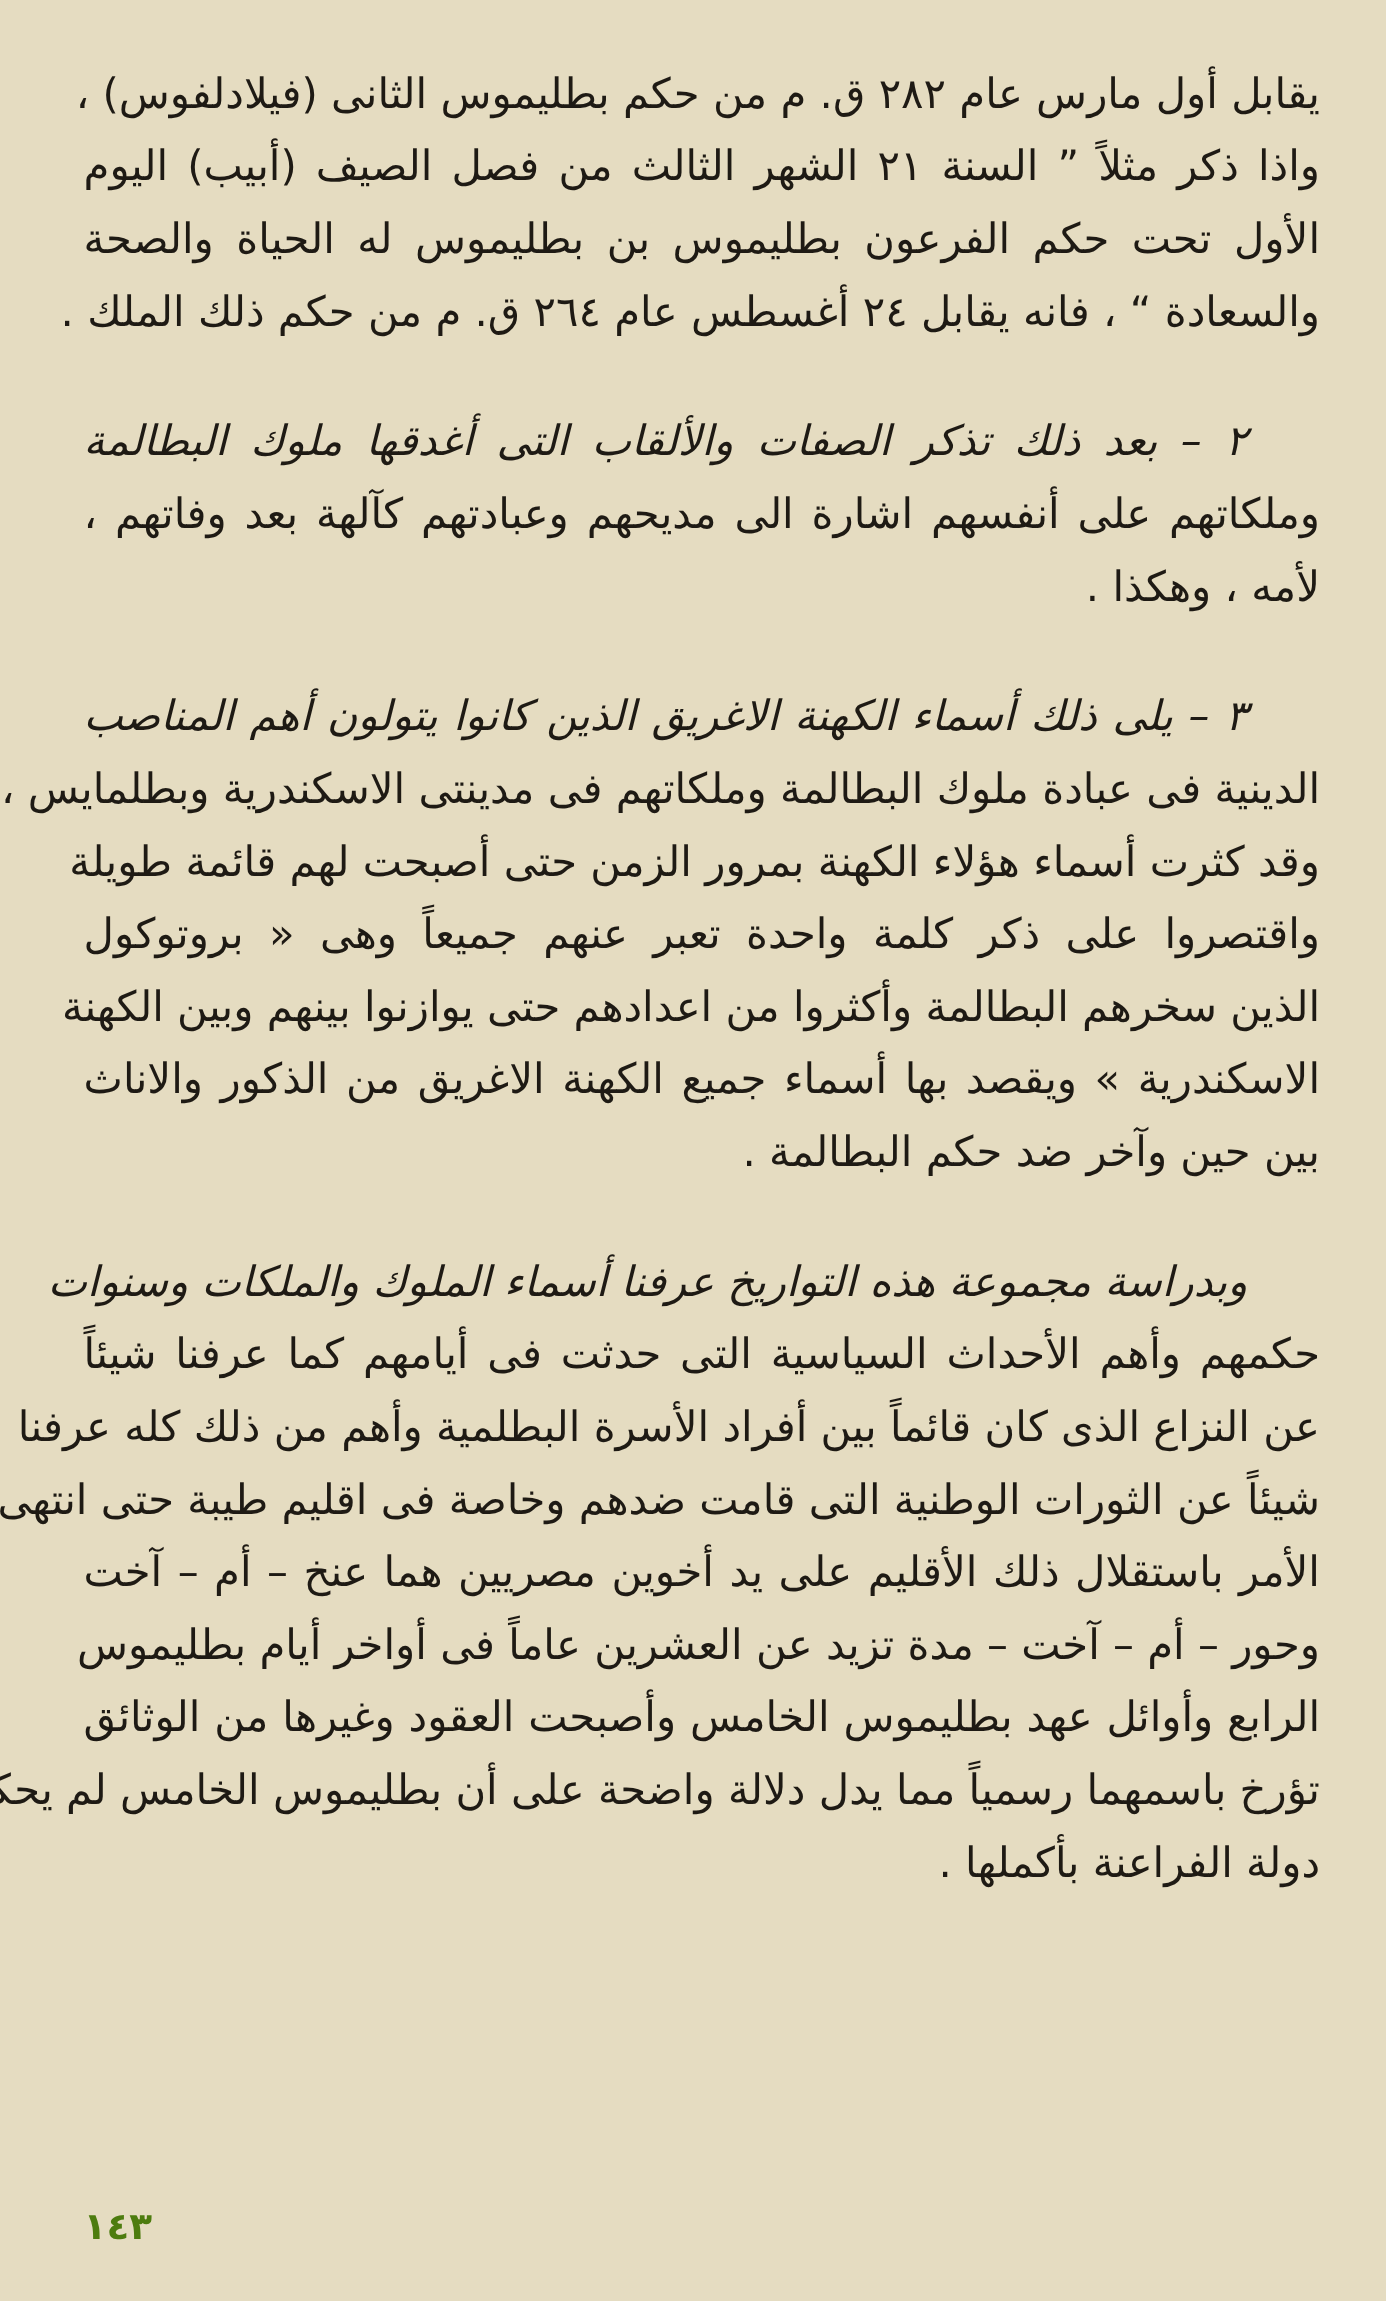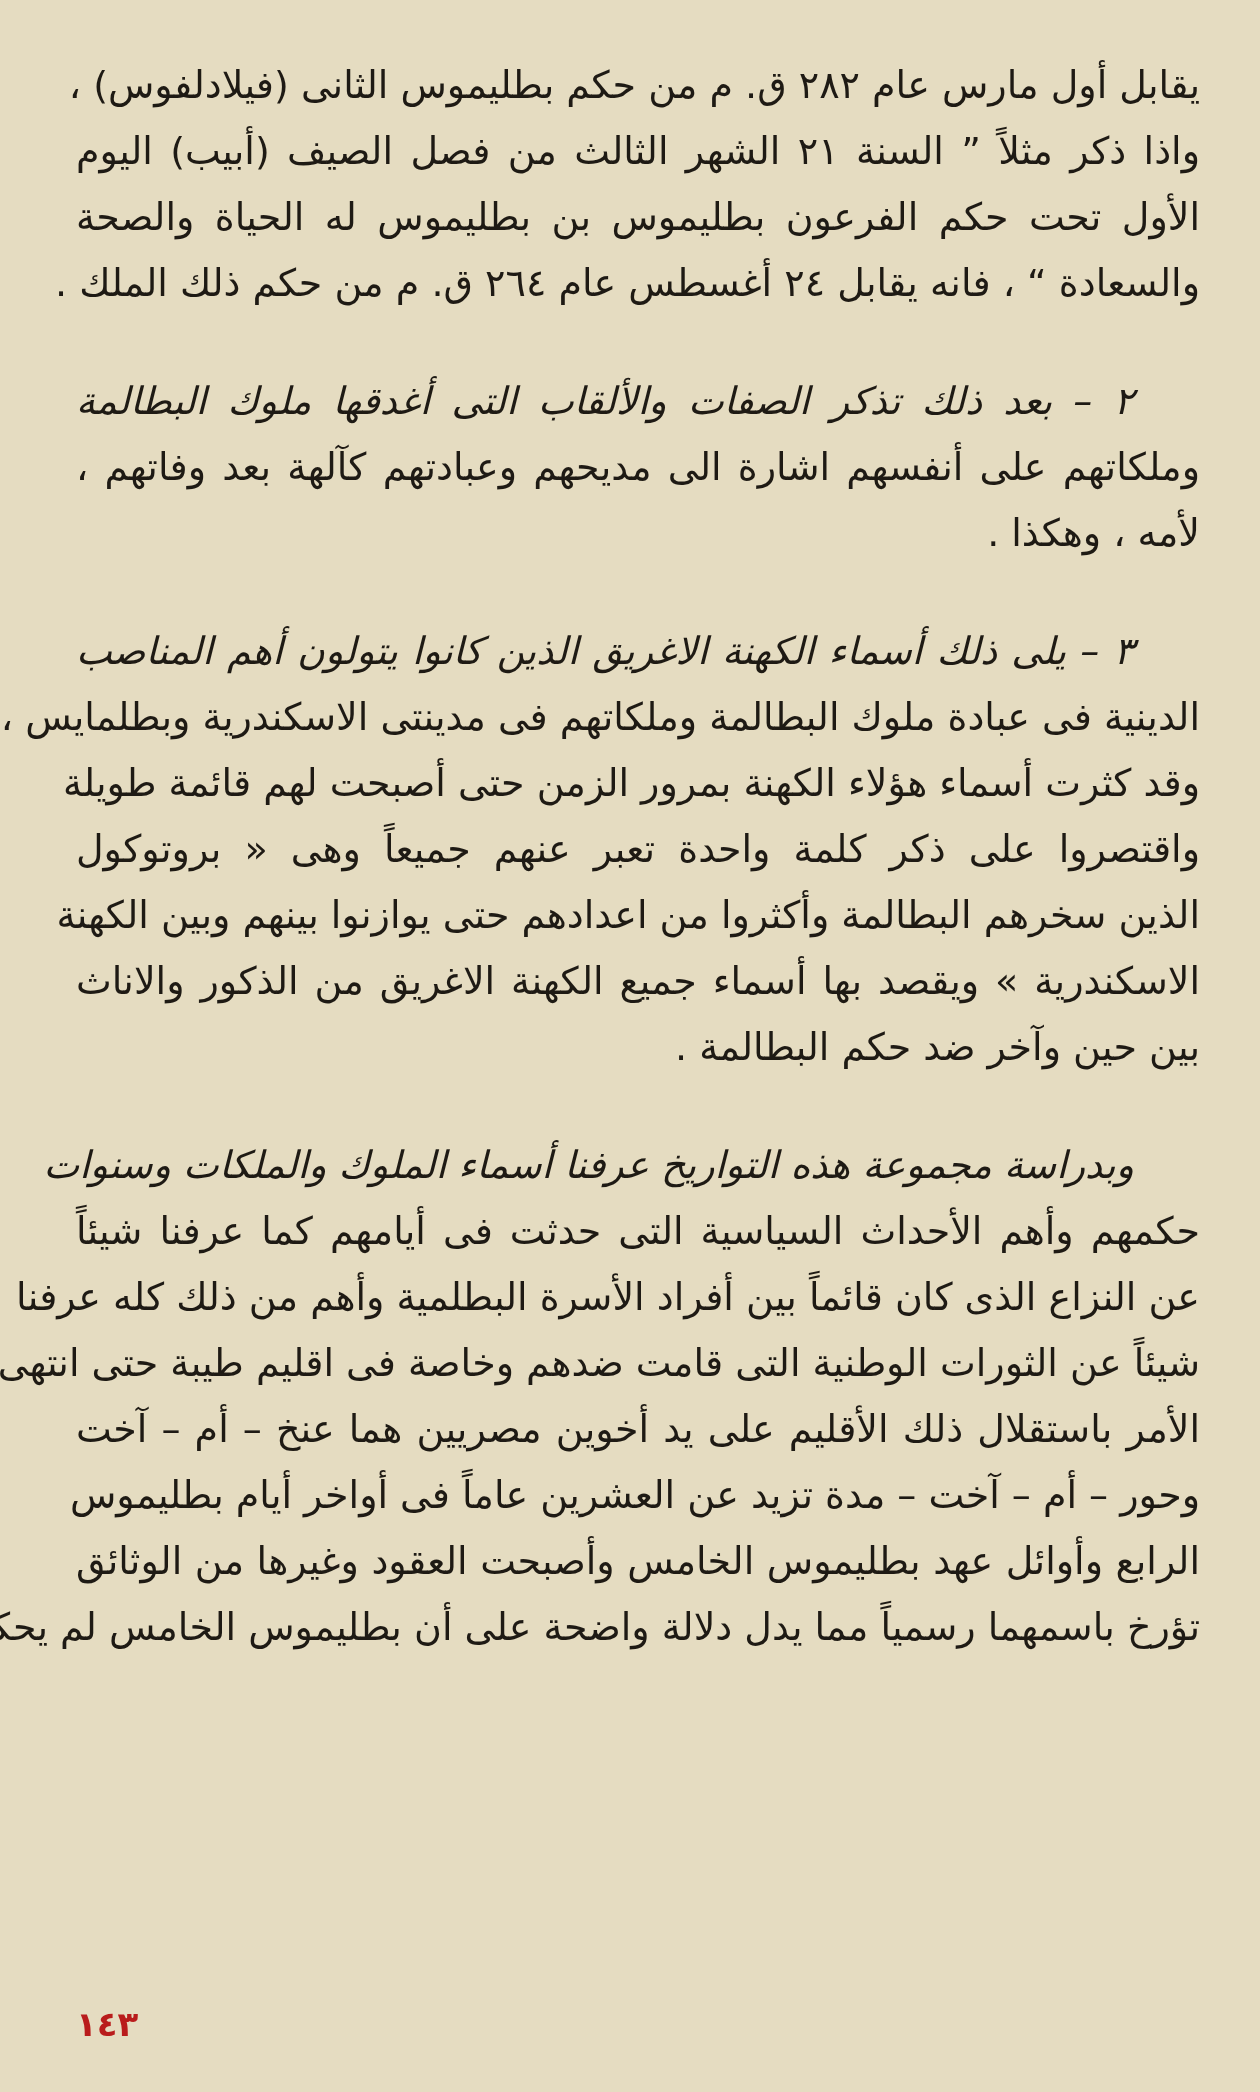--- a/index.html
+++ b/index.html
@@ -46,21 +46,21 @@
     .para.p3 { margin-top: 52px; }
     .para.p4 { margin-top: 52px; }
     .indent { padding-right: 66px; font-style: italic; }
     .page-number {
       position: absolute;
       left: 76px;
       top: 2004px;
       font-size: 34px;
       font-weight: bold;
       direction: rtl;
-      color: #b91c1c;
+      color: #4d7c0f;
     }
   </style>
 </head>
 <body>
 
 <div class="page">
 
   <p class="para p1">
     <span class="line">يقابل أول مارس عام ٢٨٢ ق. م من حكم بطليموس الثانى (فيلادلفوس) ،</span>
     <span class="line">واذا ذكر مثلاً ” السنة ٢١ الشهر الثالث من فصل الصيف (أبيب) اليوم</span>
@@ -86,17 +86,18 @@
 
   <p class="para p4">
     <span class="line indent">وبدراسة مجموعة هذه التواريخ عرفنا أسماء الملوك والملكات وسنوات</span>
     <span class="line">حكمهم وأهم الأحداث السياسية التى حدثت فى أيامهم كما عرفنا شيئاً</span>
     <span class="line">عن النزاع الذى كان قائماً بين أفراد الأسرة البطلمية وأهم من ذلك كله عرفنا</span>
     <span class="line">شيئاً عن الثورات الوطنية التى قامت ضدهم وخاصة فى اقليم طيبة حتى انتهى</span>
     <span class="line">الأمر باستقلال ذلك الأقليم على يد أخوين مصريين هما عنخ – أم – آخت</span>
     <span class="line">وحور – أم – آخت – مدة تزيد عن العشرين عاماً فى أواخر أيام بطليموس</span>
     <span class="line">الرابع وأوائل عهد بطليموس الخامس وأصبحت العقود وغيرها من الوثائق</span>
     <span class="line">تؤرخ باسمهما رسمياً مما يدل دلالة واضحة على أن بطليموس الخامس لم يحكم</span>
+    <span class="line last">دولة الفراعنة بأكملها .</span>
   </p>
 
 </div>
 
 <div class="page-number">١٤٣</div>
 
 </body></html>

